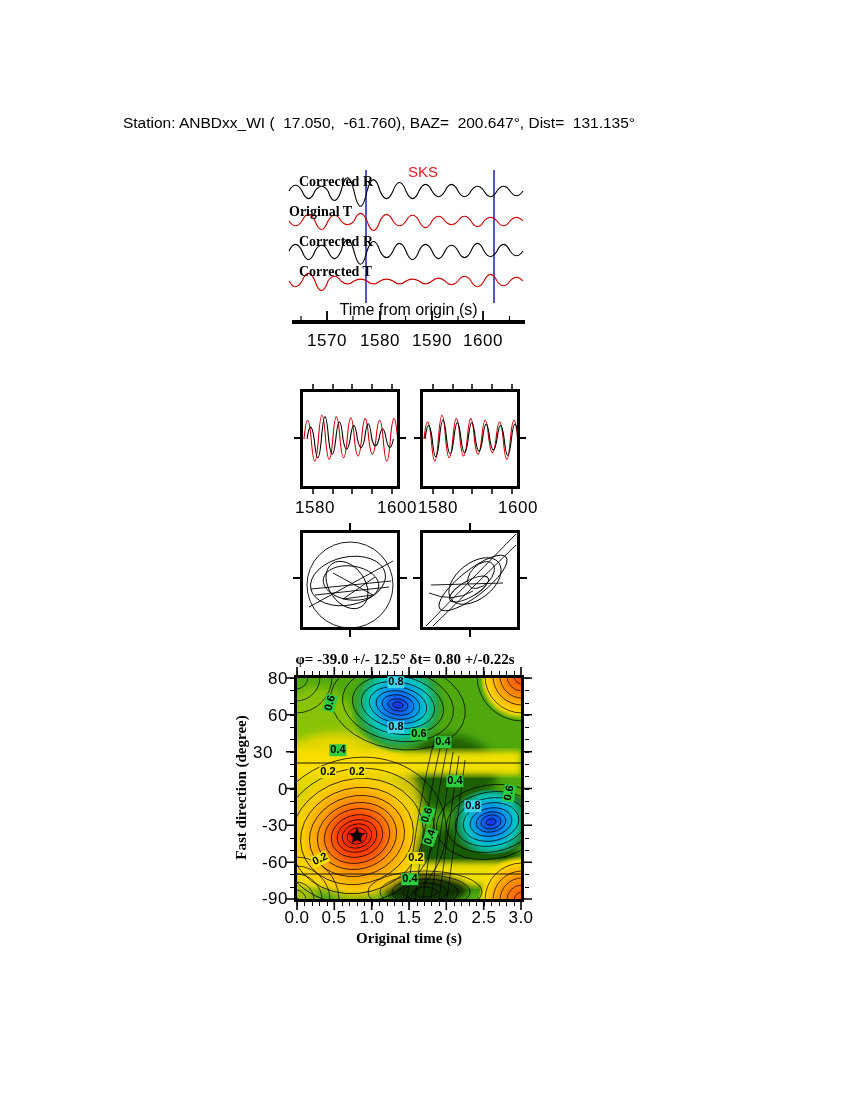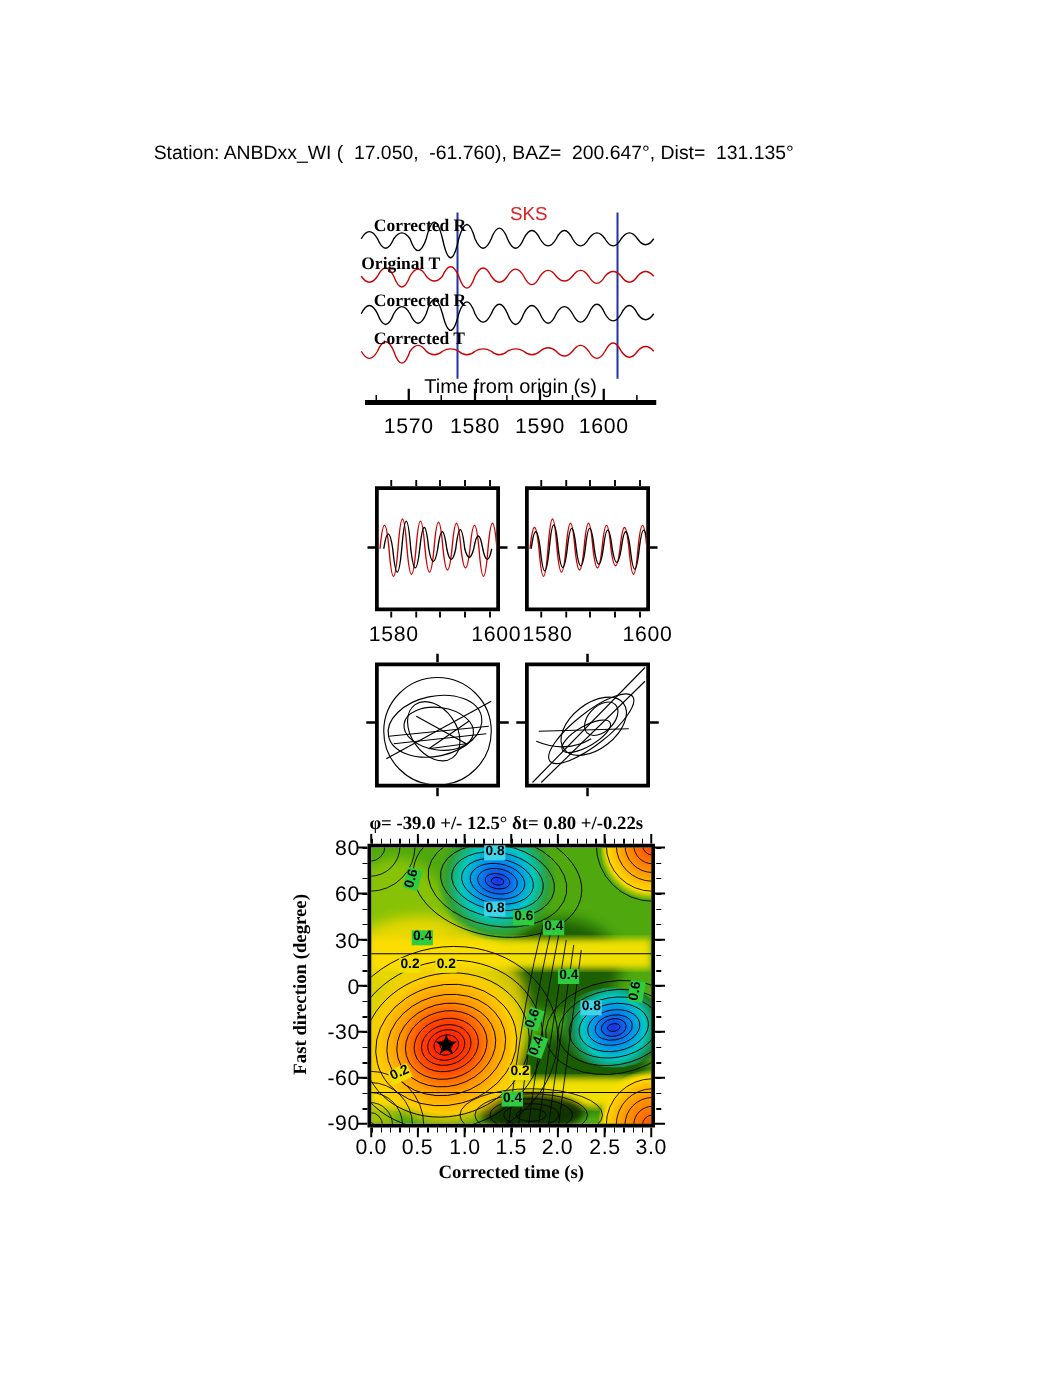--- a/index.html
+++ b/index.html
@@ -124,21 +124,21 @@
       </g>
     </svg>
   </div>
 
   <div class="abs ctr serifb" style="left:200px;top:651px;width:410px;font-size:15px">φ= -39.0 +/- 12.5° δt= 0.80 +/-0.22s</div>
 
   <div class="abs ctr serifb" style="left:91px;top:779px;width:300px;font-size:15px;transform:rotate(-90deg)">Fast direction (degree)</div>
 
   <div class="abs num" style="left:238px;top:669px;width:50px;text-align:right">80</div>
   <div class="abs num" style="left:238px;top:706px;width:50px;text-align:right">60</div>
-  <div class="abs num" style="left:238px;top:743px;width:50px;text-align:right">30</div>
+  <div class="abs num" style="left:238px;top:743px;width:50px;text-align:center">30</div>
   <div class="abs num" style="left:238px;top:780px;width:50px;text-align:right">0</div>
   <div class="abs num" style="left:238px;top:816px;width:50px;text-align:right">-30</div>
   <div class="abs num" style="left:238px;top:853px;width:50px;text-align:right">-60</div>
   <div class="abs num" style="left:238px;top:889px;width:50px;text-align:right">-90</div>
 
   <svg class="abs" style="left:294px;top:667px" width="230" height="8">
     <path d="M3,0V8 M40.3,0V8 M77.7,0V8 M115,0V8 M152.3,0V8 M189.7,0V8 M227,0V8" stroke="#000" stroke-width="1.6" fill="none"></path>
     </svg>
   <svg class="abs" style="left:294px;top:902px" width="230" height="8">
     <path d="M3,0V8 M40.3,0V8 M77.7,0V8 M115,0V8 M152.3,0V8 M189.7,0V8 M227,0V8" stroke="#000" stroke-width="1.6" fill="none"></path>
@@ -309,16 +309,16 @@
   <span class="clabel" style="left:509px;top:793px;background:#2ecc40;transform:translate(-50%,-50%) rotate(-80deg)">0.6</span>
 
   <div class="abs ctr num" style="left:275px;top:908px;width:44px">0.0</div>
   <div class="abs ctr num" style="left:312px;top:908px;width:44px">0.5</div>
   <div class="abs ctr num" style="left:350px;top:908px;width:44px">1.0</div>
   <div class="abs ctr num" style="left:387px;top:908px;width:44px">1.5</div>
   <div class="abs ctr num" style="left:424px;top:908px;width:44px">2.0</div>
   <div class="abs ctr num" style="left:462px;top:908px;width:44px">2.5</div>
   <div class="abs ctr num" style="left:499px;top:908px;width:44px">3.0</div>
 
-  <div class="abs ctr serifb" style="left:297px;top:930px;width:224px;font-size:15px">Corrected time (s)</div>
+  <div class="abs ctr serifb" style="left:297px;top:930px;width:224px;font-size:15px">Original time (s)</div>
 
 
 </div>
 
 </body></html>

